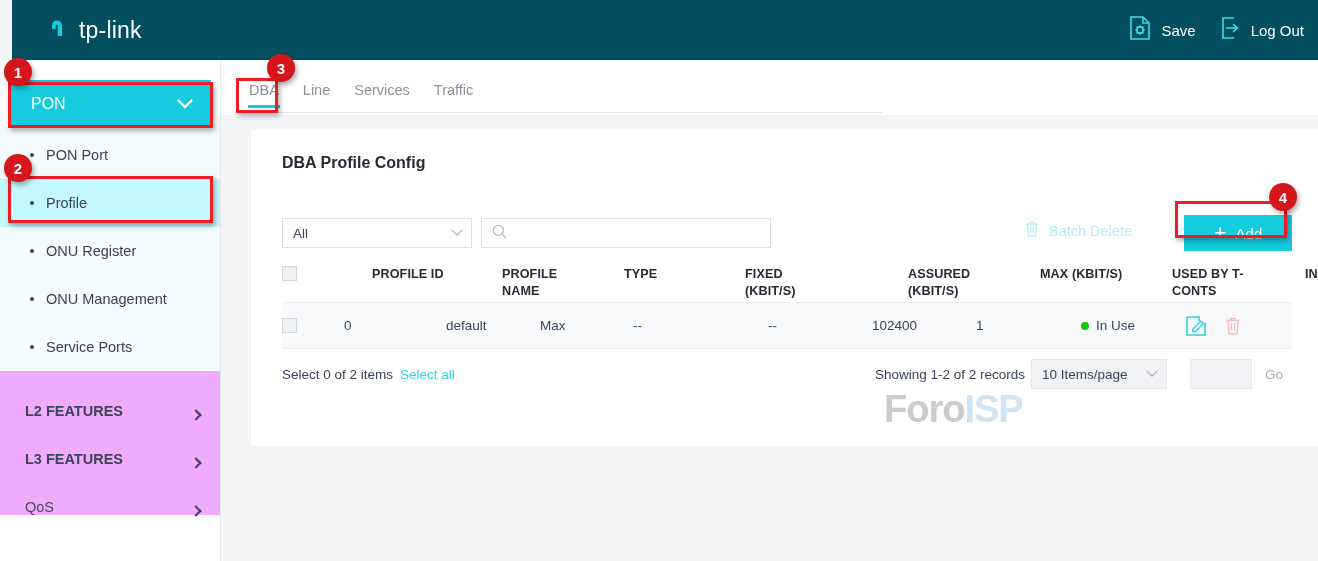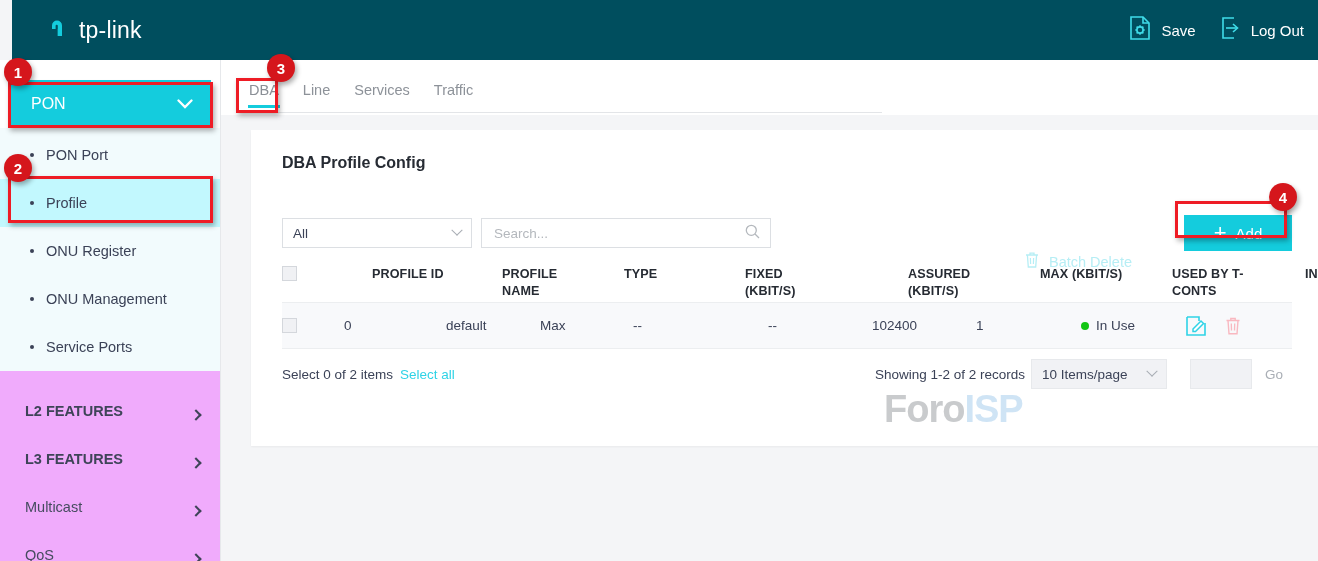--- a/index.html
+++ b/index.html
@@ -142,21 +142,20 @@
     border: 0; outline: 0; flex: 1;
     font-size: 13.5px; color: #3b4257;
     font-family: "Liberation Sans", sans-serif;
     background: transparent;
   }
   .search-input::placeholder { color: #b4b8bd; }
   .batch-delete {
     position: absolute; right: 160px; top: 2px;
     display: flex; align-items: center; gap: 9px;
     cursor: default;
-    margin-top: 31px;
   }
   .batch-delete-label { font-size: 14.5px; color: #b6eef5; }
   .add-button {
     position: absolute; right: 0; top: -3px;
     width: 108px; height: 36px;
     background: #14ccdd; color: #ffffff;
     display: flex; align-items: center; justify-content: center;
     gap: 9px; cursor: pointer;
   }
   .add-plus { font-size: 22px; line-height: 1; font-weight: 300; }
@@ -343,24 +342,20 @@
 
     <div class="group-item">
       <span class="group-label bold">L2 FEATURES</span>
       <span class="chev-right"></span>
     </div>
     <div class="group-item">
       <span class="group-label bold">L3 FEATURES</span>
       <span class="chev-right"></span>
     </div>
     <div class="group-item">
-      <span class="group-label">Multicast</span>
-      <span class="chev-right"></span>
-    </div>
-    <div class="group-item">
       <span class="group-label">QoS</span>
       <span class="chev-right"></span>
     </div>
   </div>
 
   <div class="tabbar">
     <div class="tabs">
       <div class="tab active">DBA</div>
       <div class="tab">Line</div>
       <div class="tab">Services</div>
@@ -377,21 +372,20 @@
       <div class="watermark">
         <span class="wm-a">Foro</span><span class="wm-b">ISP</span>
       </div>
 
       <div class="toolbar">
         <div class="filter-select">
           <span class="filter-select-label">All</span>
           <span class="chev-down-gray"></span>
         </div>
         <div class="search-box">
-          <input class="search-input" type="text" placeholder="Search..." style="">
           <span>
             <svg width="15" height="15" viewBox="0 0 15 15">
               <circle cx="6.3" cy="6.3" r="5" fill="none" stroke="#b4b8bd" stroke-width="1.3"></circle>
               <line x1="10" y1="10" x2="14" y2="14" stroke="#b4b8bd" stroke-width="1.3"></line>
             </svg>
           </span>
         </div>
         <div class="batch-delete">
           <span>
             <svg width="16" height="18" viewBox="0 0 16 18">

